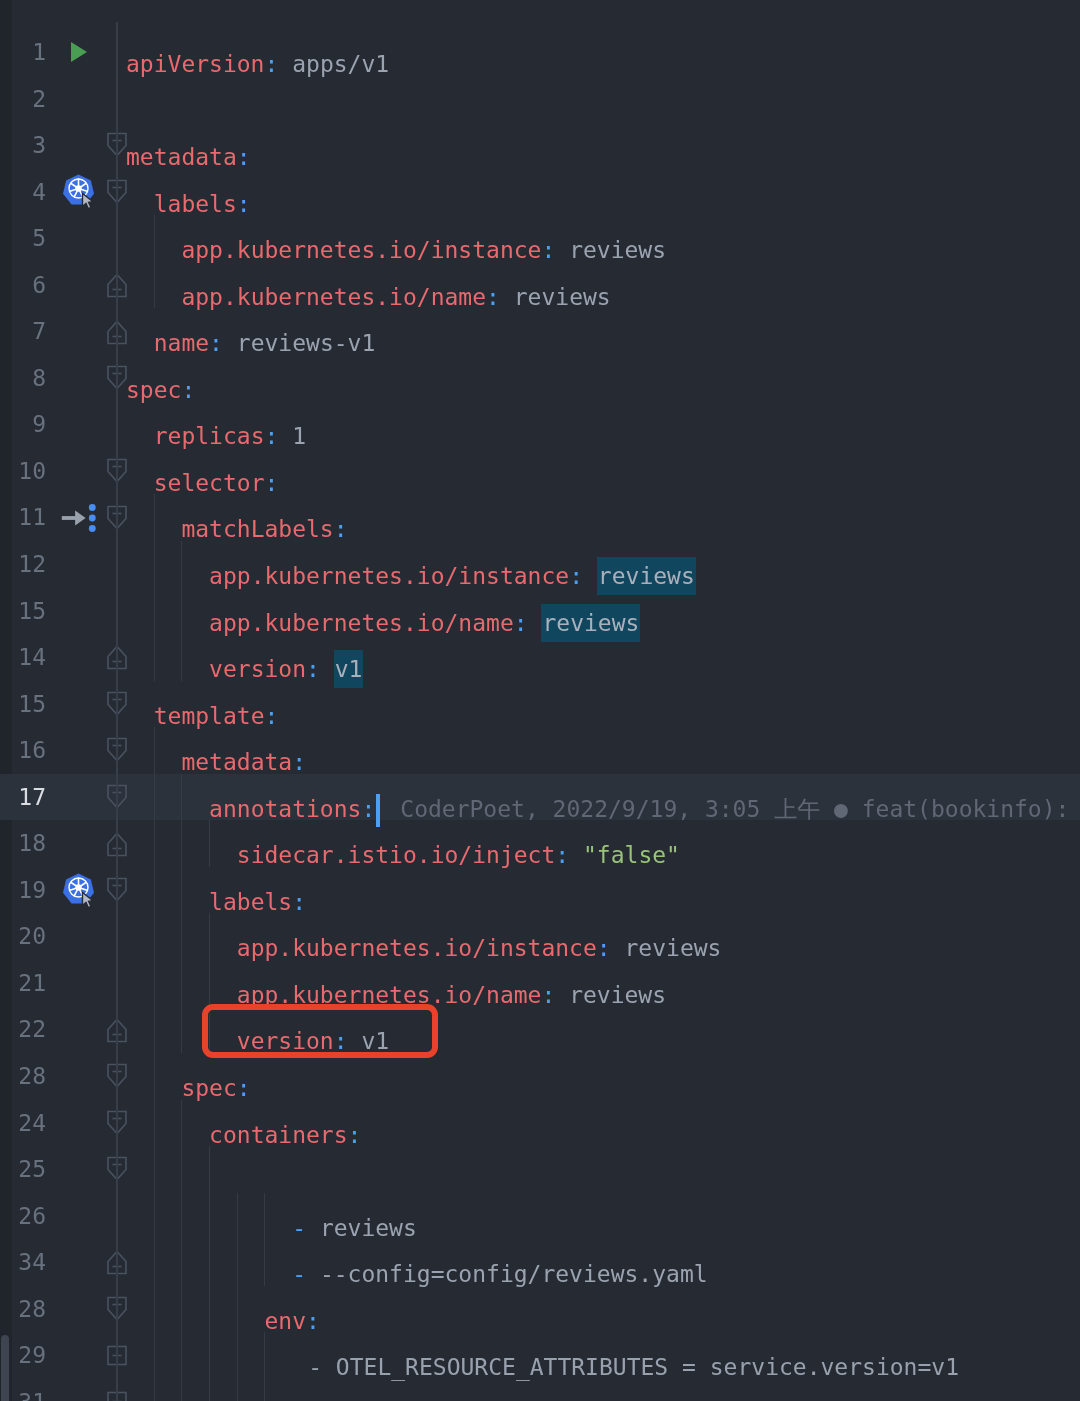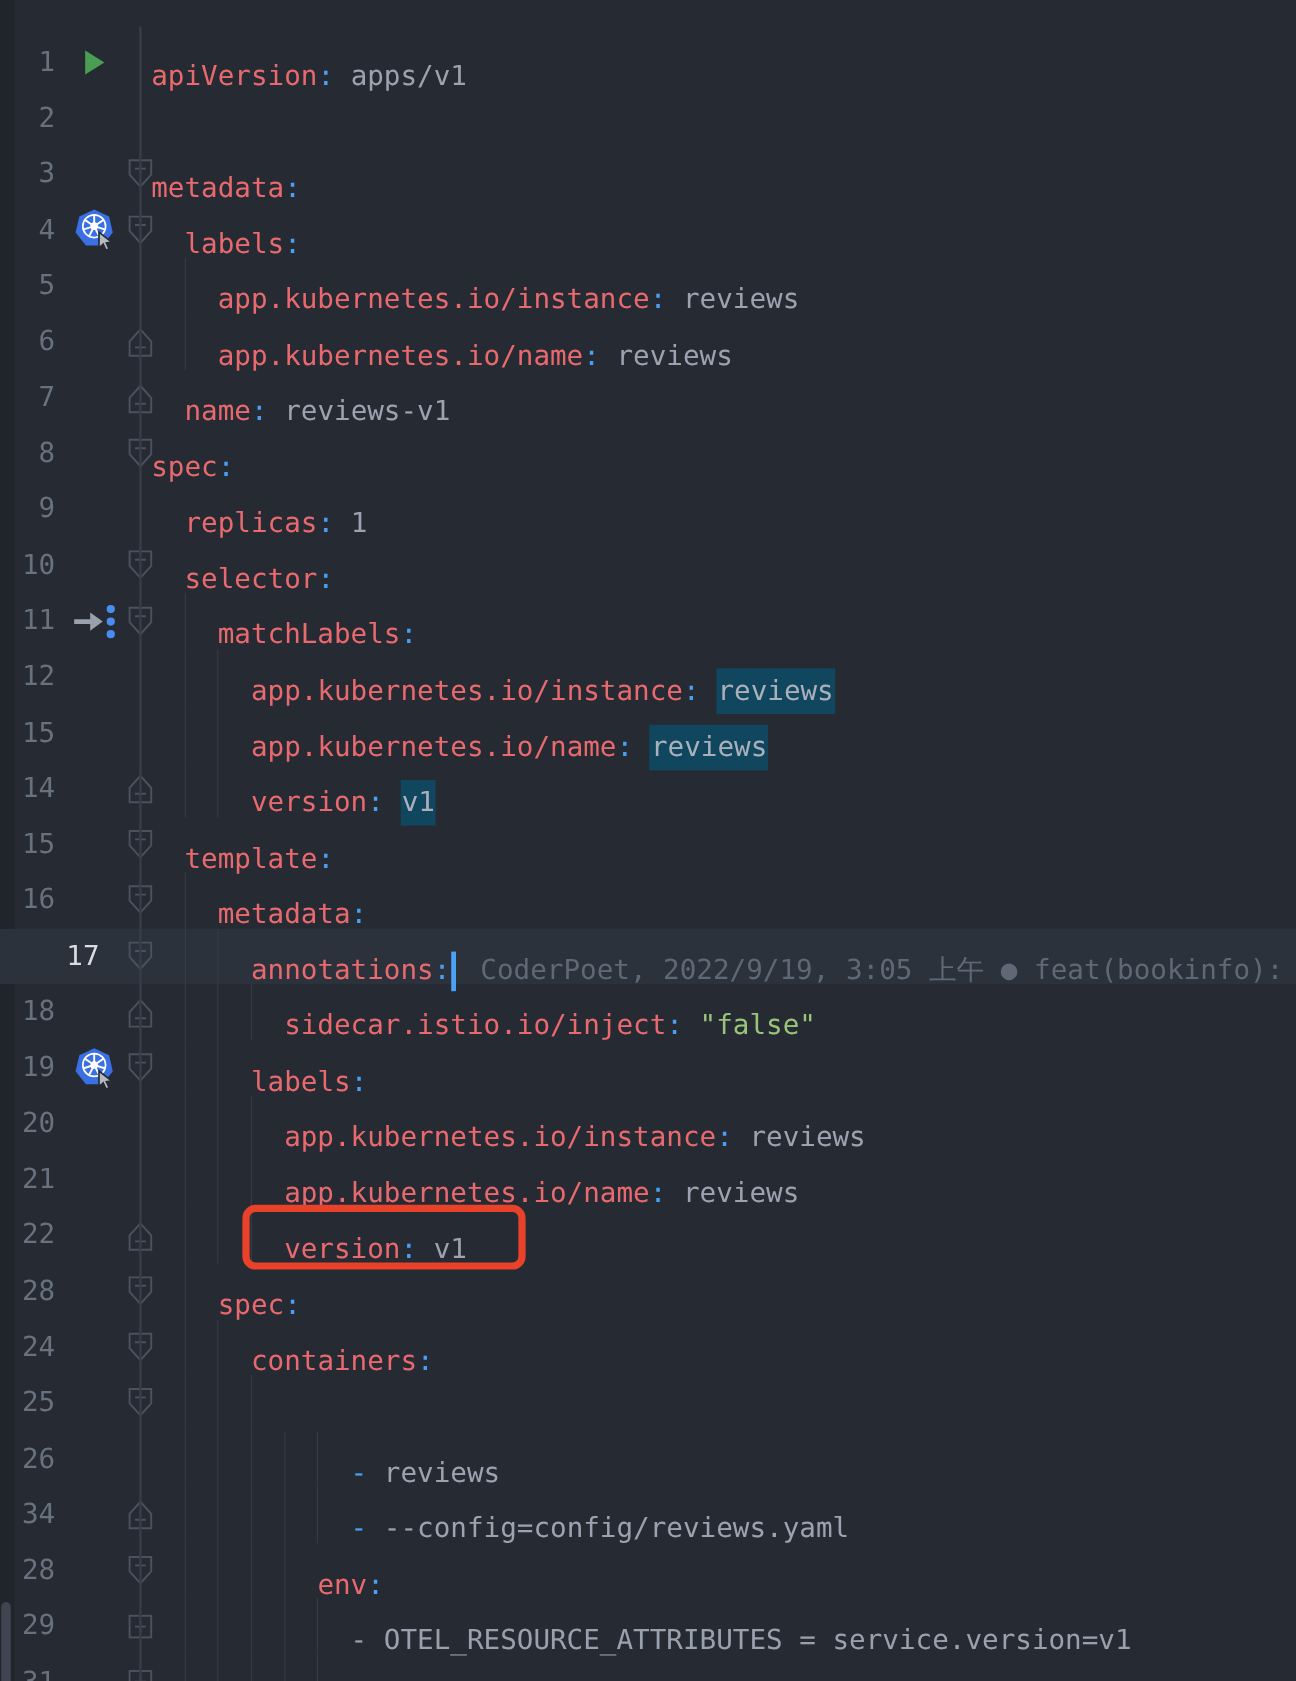--- a/index.html
+++ b/index.html
@@ -12,34 +12,34 @@
   #left-strip{position:absolute;left:0;top:0;width:12px;height:100%;background:rgba(0,0,0,0.14);z-index:0;}
   #scroll-thumb{position:absolute;left:1px;top:1335px;width:8px;height:85px;background:#3e4551;border-radius:4px;z-index:6;}
   #fold-chain{position:absolute;left:116px;top:22px;bottom:0;width:2px;background:#373e49;z-index:2;}
   #lines{position:absolute;left:0;top:29px;width:100%;z-index:1;}
   .row{position:relative;height:46.55px;width:1080px;}
   .row.current{background:#2c323c;}
   .lnum{
     position:absolute;left:0;top:0;width:46px;height:46.55px;line-height:46.55px;
     text-align:right;color:#68717e;z-index:3;
   }
-  .row.current .lnum{color:#d9dce1;margin-left:37px;}
+  .row.current .lnum{color:#d9dce1;}
   .icon-slot{position:absolute;left:58px;top:0;width:40px;height:46.55px;display:flex;align-items:center;justify-content:center;z-index:3;}
   .fold-slot{position:absolute;left:104px;top:0;width:26px;height:46.55px;display:flex;align-items:center;justify-content:center;z-index:3;}
   .guide{position:absolute;top:0;width:1px;height:46.55px;background:#343b45;z-index:1;}
   .code{
     position:absolute;left:126px;top:12px;height:46.55px;line-height:46.55px;
     white-space:pre;z-index:3;color:#9ba3b0;
   }
   .tk-key{color:#e8696e;}
   .tk-punct{color:#4aa0f4;}
   .tk-dash{color:#4aa0f4;}
   .tk-val{color:#9ba3b0;}
   .tk-str{color:#98c379;}
-  .tk-fold{color:#99a1ae;}
+  .tk-fold{color:#99a1ae;margin-left:16px;}
   .tk-hl{color:#a9b0bc;background:#11465f;padding:6px 1px;}
   .tk-blame{color:#5f6874;margin-left:19px;}
   .caret{
     display:inline-block;width:4px;height:33px;background:#4aa0f4;
     vertical-align:middle;margin:0 1px 0 1px;
   }
   #red-box{
     position:absolute;left:202px;top:1004px;width:224px;height:42px;
     border:6px solid #e8432a;border-radius:11px;z-index:10;background:transparent;
   }

